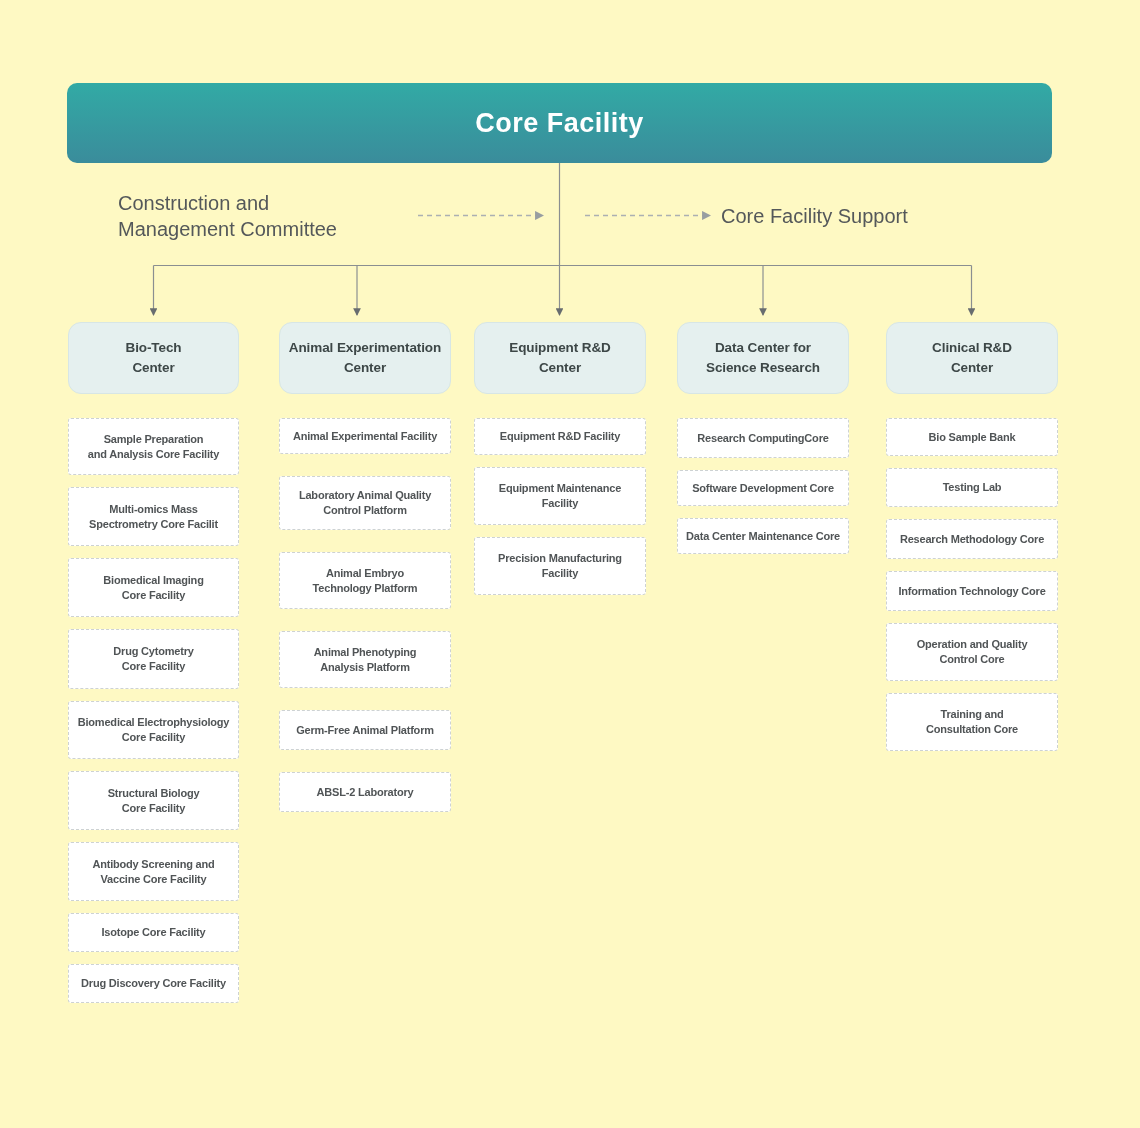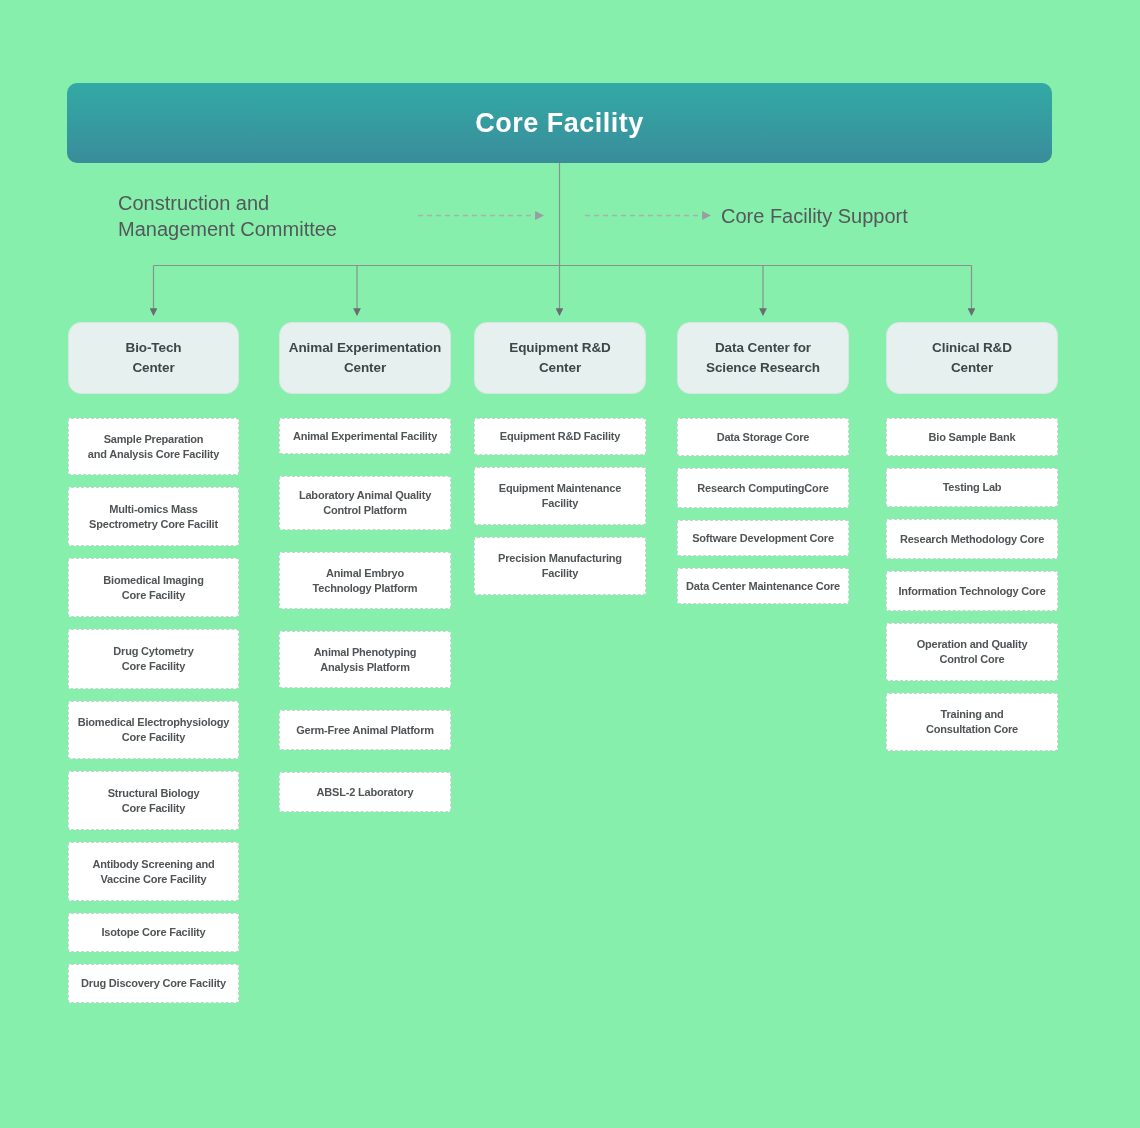--- a/index.html
+++ b/index.html
@@ -10,21 +10,21 @@
     --connector-line:#8a8f91;
     --connector-arrow:#686d6f;
     --dashed-line:#abb0b2;
     --dashed-arrow:#989ea1;
     --node-text:#505456;
     --header-text:#3d4747;
     --annotation-text:#54585a;
   }
   html,body{margin:0;padding:0;background:#ffffff;}
   .canvas{
-    position:relative;width:1140px;height:1128px;background:#86efac;overflow:hidden;
+    position:relative;width:1140px;height:1128px;background:#fef9c3;overflow:hidden;
     font-family:"Liberation Sans","DejaVu Sans",sans-serif;
   }
   .connectors{position:absolute;left:0;top:0;width:1140px;height:1128px;}
   .connectors line.solid{stroke:var(--connector-line);stroke-width:1.2;}
   .connectors line.dashed{stroke:var(--dashed-line);stroke-width:1.4;stroke-dasharray:5 4;}
   .arrow-solid-fill{fill:var(--connector-arrow);}
   .arrow-dashed-fill{fill:var(--dashed-arrow);}
 
   .banner{
     position:absolute;left:67px;top:83px;width:985px;height:80px;border-radius:10px;
@@ -147,21 +147,20 @@
 Facility</div>
     </div>
   </div>
 
   <div class="col" style="left:677px;width:172px">
     <div class="col-header">
       <span class="col-title">Data Center for
 Science Research</span>
     </div>
     <div class="items">
-      <div class="item" style="min-height:38px">Data Storage Core</div>
       <div class="item" style="min-height:40px">Research ComputingCore</div>
       <div class="item" style="min-height:36px">Software Development Core</div>
       <div class="item" style="min-height:36px">Data Center Maintenance Core</div>
     </div>
   </div>
 
   <div class="col" style="left:886px;width:172px">
     <div class="col-header">
       <span class="col-title">Clinical R&amp;D
 Center</span>

